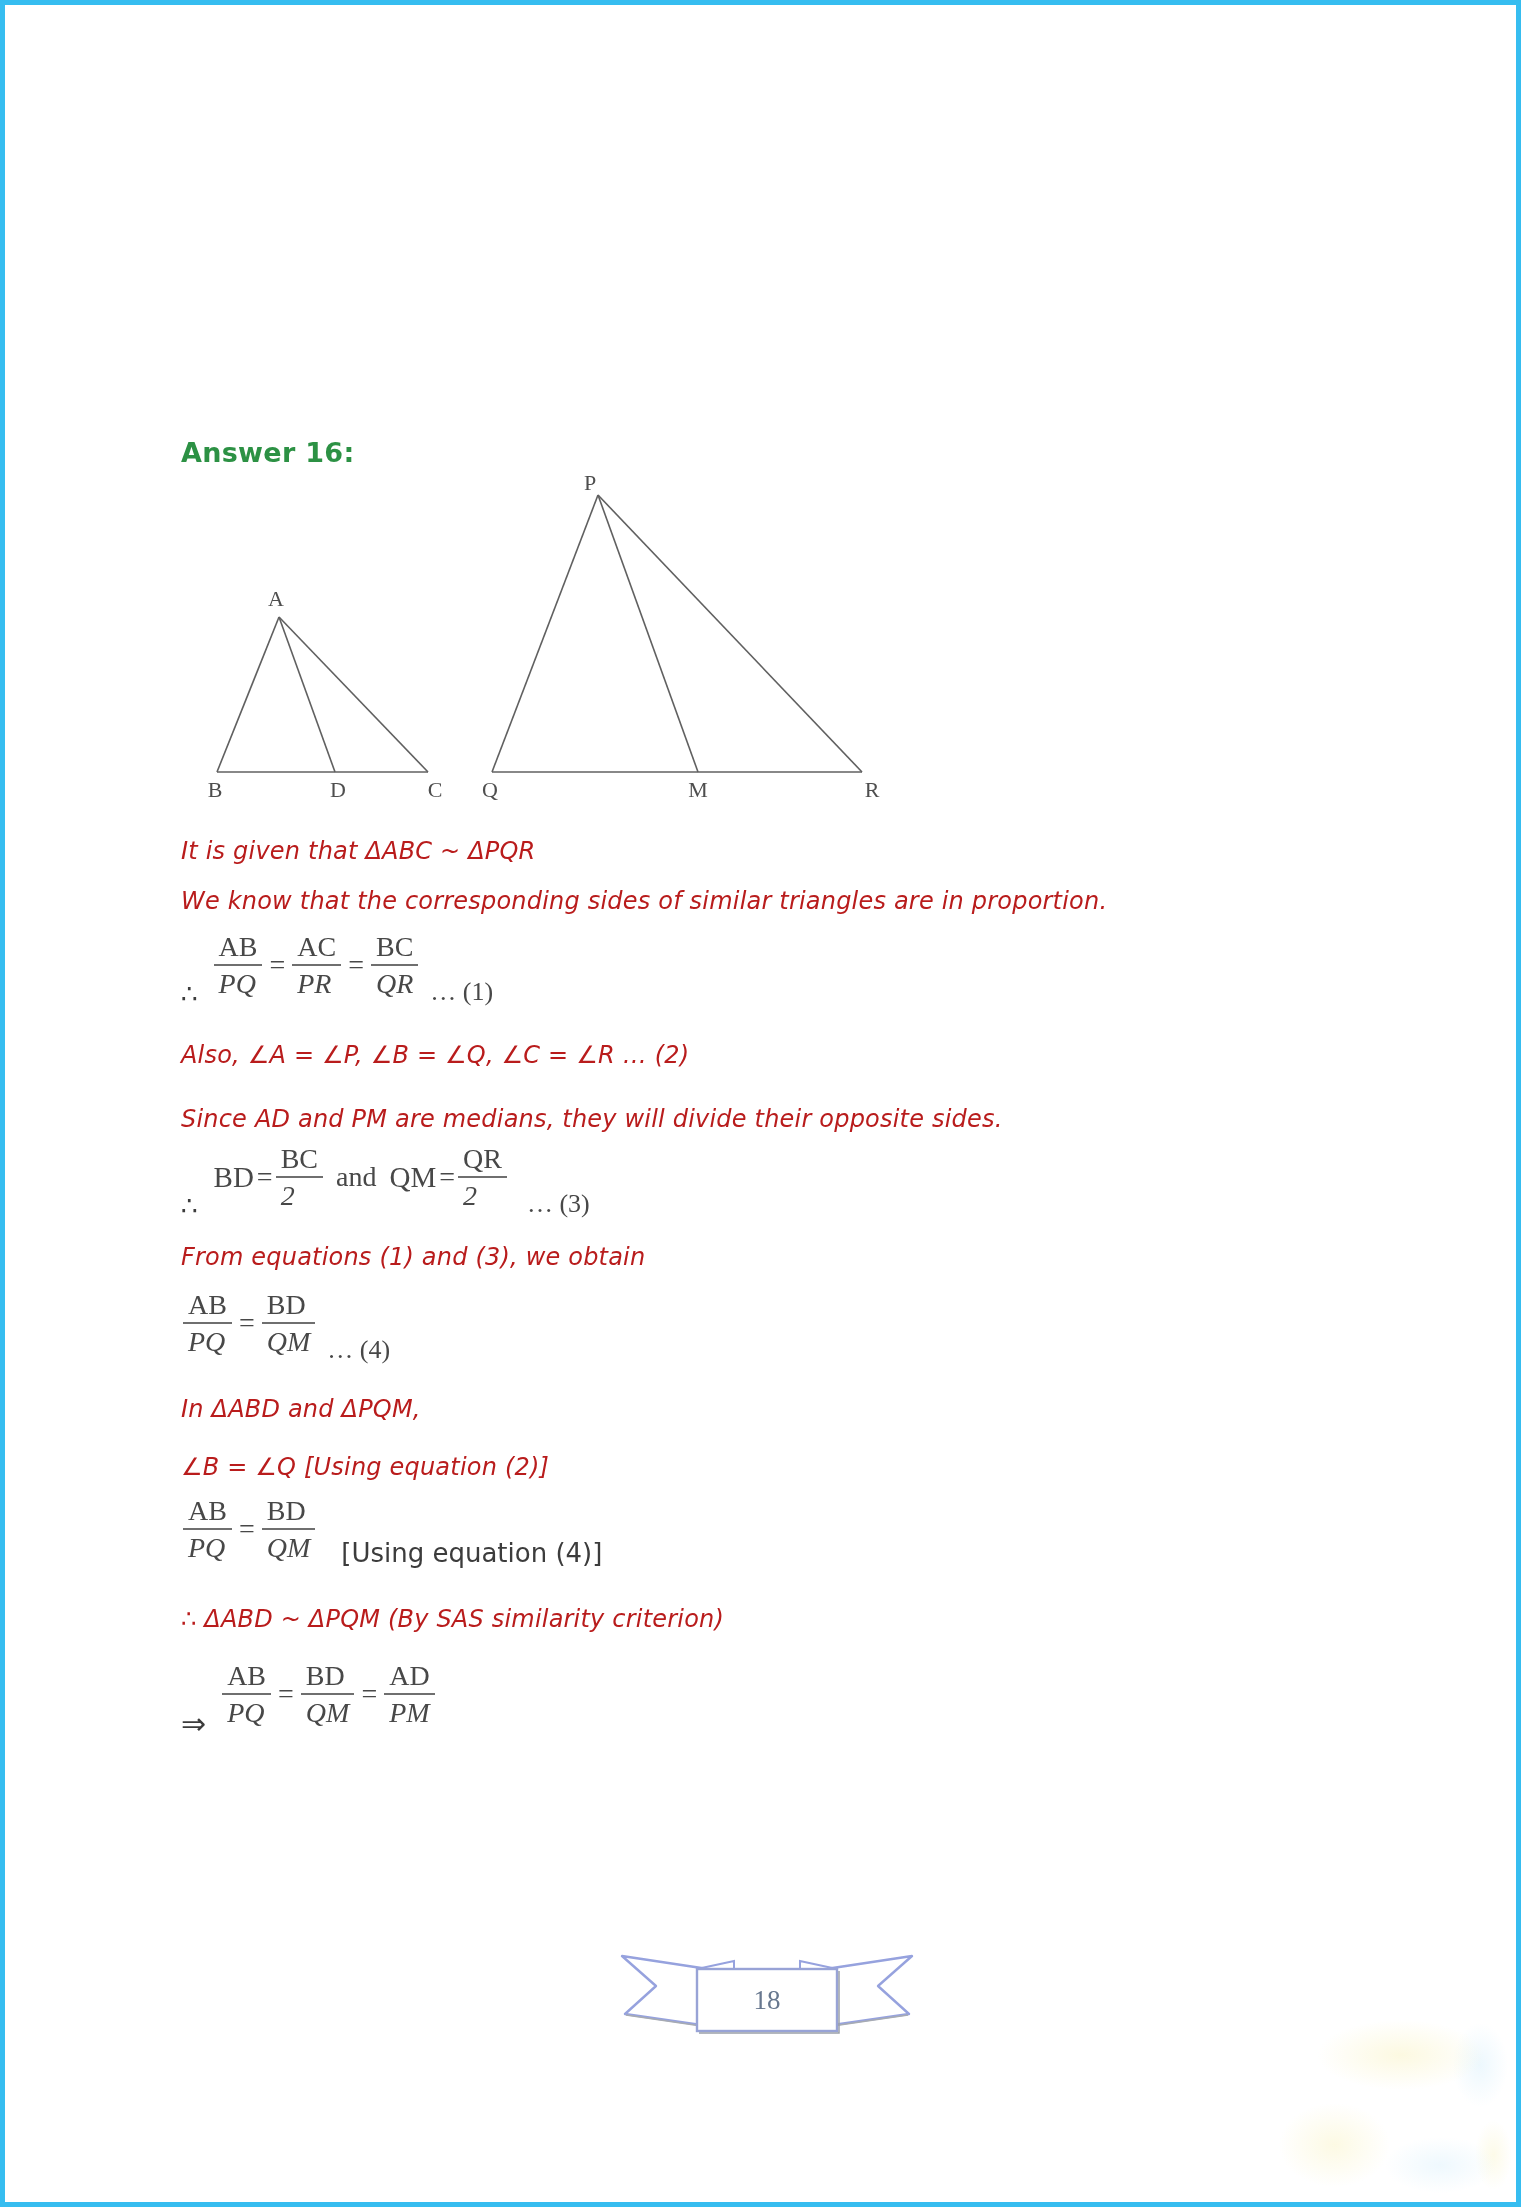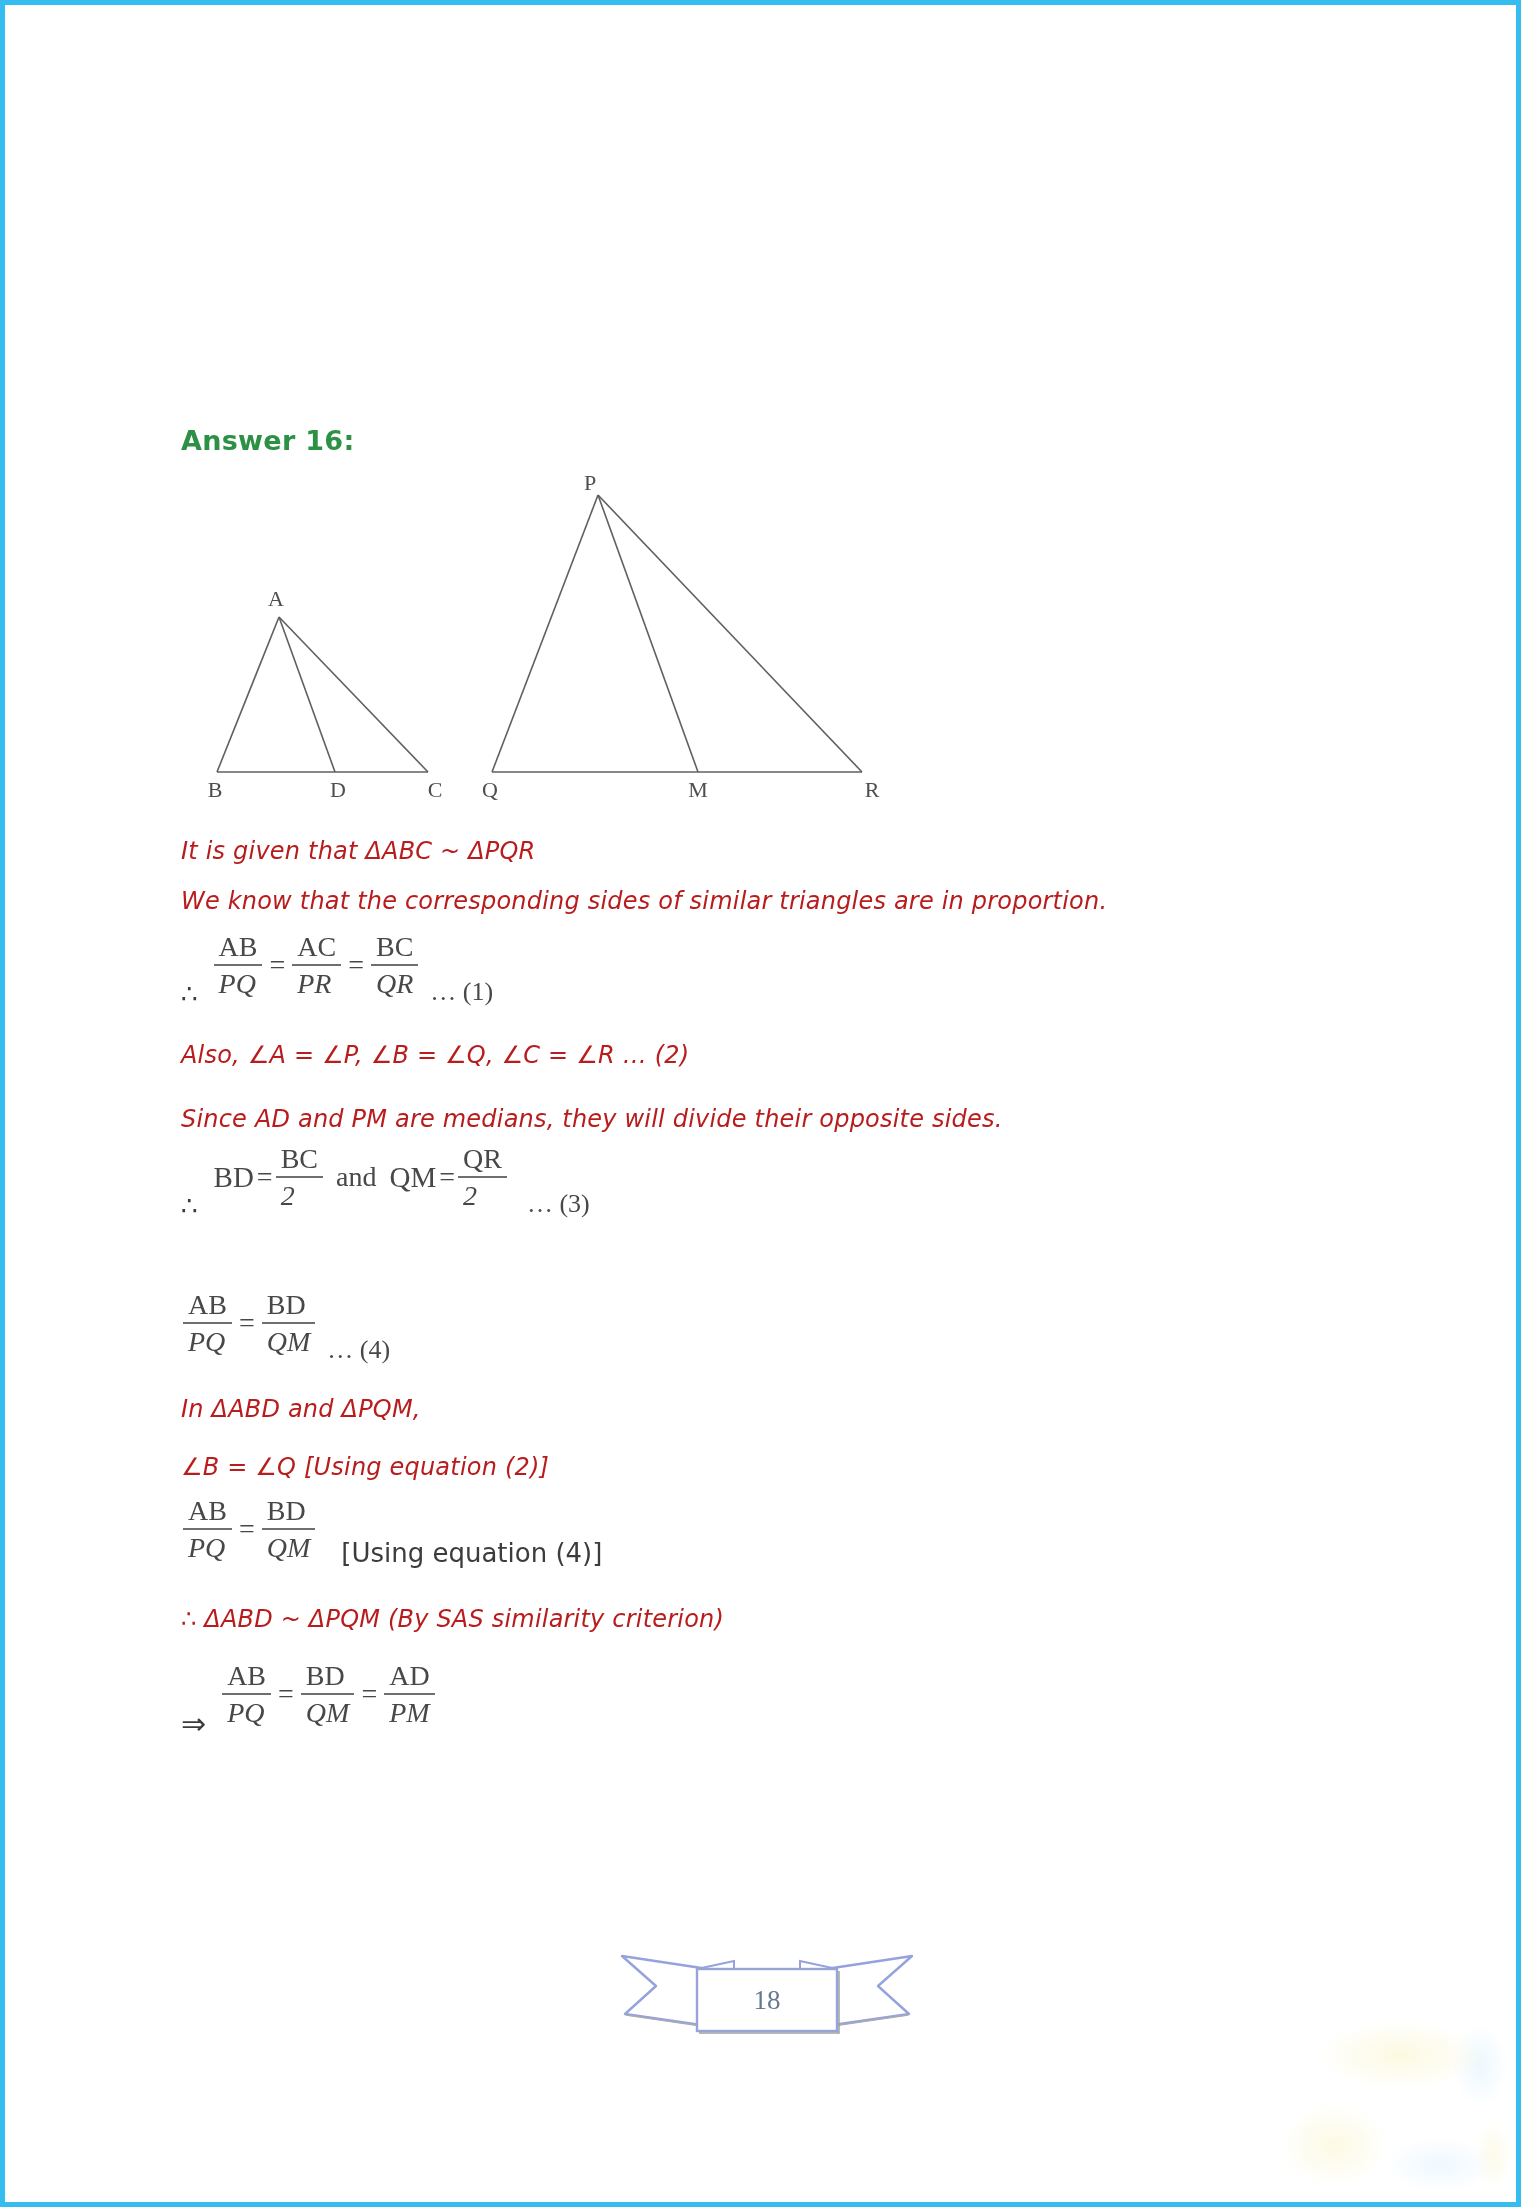--- a/index.html
+++ b/index.html
@@ -6,21 +6,21 @@
   .page{
     position:relative;
     width:1521px;height:2207px;
     box-sizing:border-box;
     background:#ffffff;
     border:5px solid #36bdf0;
     overflow:hidden;
     font-family:"DejaVu Sans",sans-serif;
   }
   .heading{
-    position:absolute;left:176px;top:420px;
+    position:absolute;left:176px;top:432px;
     font-size:27px;font-weight:bold;color:#2c9144;
     letter-spacing:0.3px;
   }
   .txt{
     position:absolute;left:176px;
     font-size:24px;color:#b91c1c;
     letter-spacing:0.2px;white-space:nowrap;font-style:italic;
   }
   .fig{position:absolute;left:158px;top:455px;}
   .fig line{stroke:#606060;stroke-width:1.6;}
@@ -131,20 +131,21 @@
     <span class="eqtext">QM</span>
     <span class="eqop">=</span>
     <span class="frac">
         <span class="num">QR</span>
         <span class="bar"></span>
         <span class="den">2</span>
       </span>
     <span class="eqtag" style="margin-left:20px">… (3)</span>
   </div>
 
+  <div class="txt" style="top:1238px">From equations (1) and (3), we obtain</div>
 
   <div class="eq" style="left:178px;top:1284px">
     <span class="frac">
         <span class="num">AB</span>
         <span class="bar"></span>
         <span class="den">PQ</span>
       </span>
     <span class="eqop">=</span>
     <span class="frac">
         <span class="num">BD</span>

